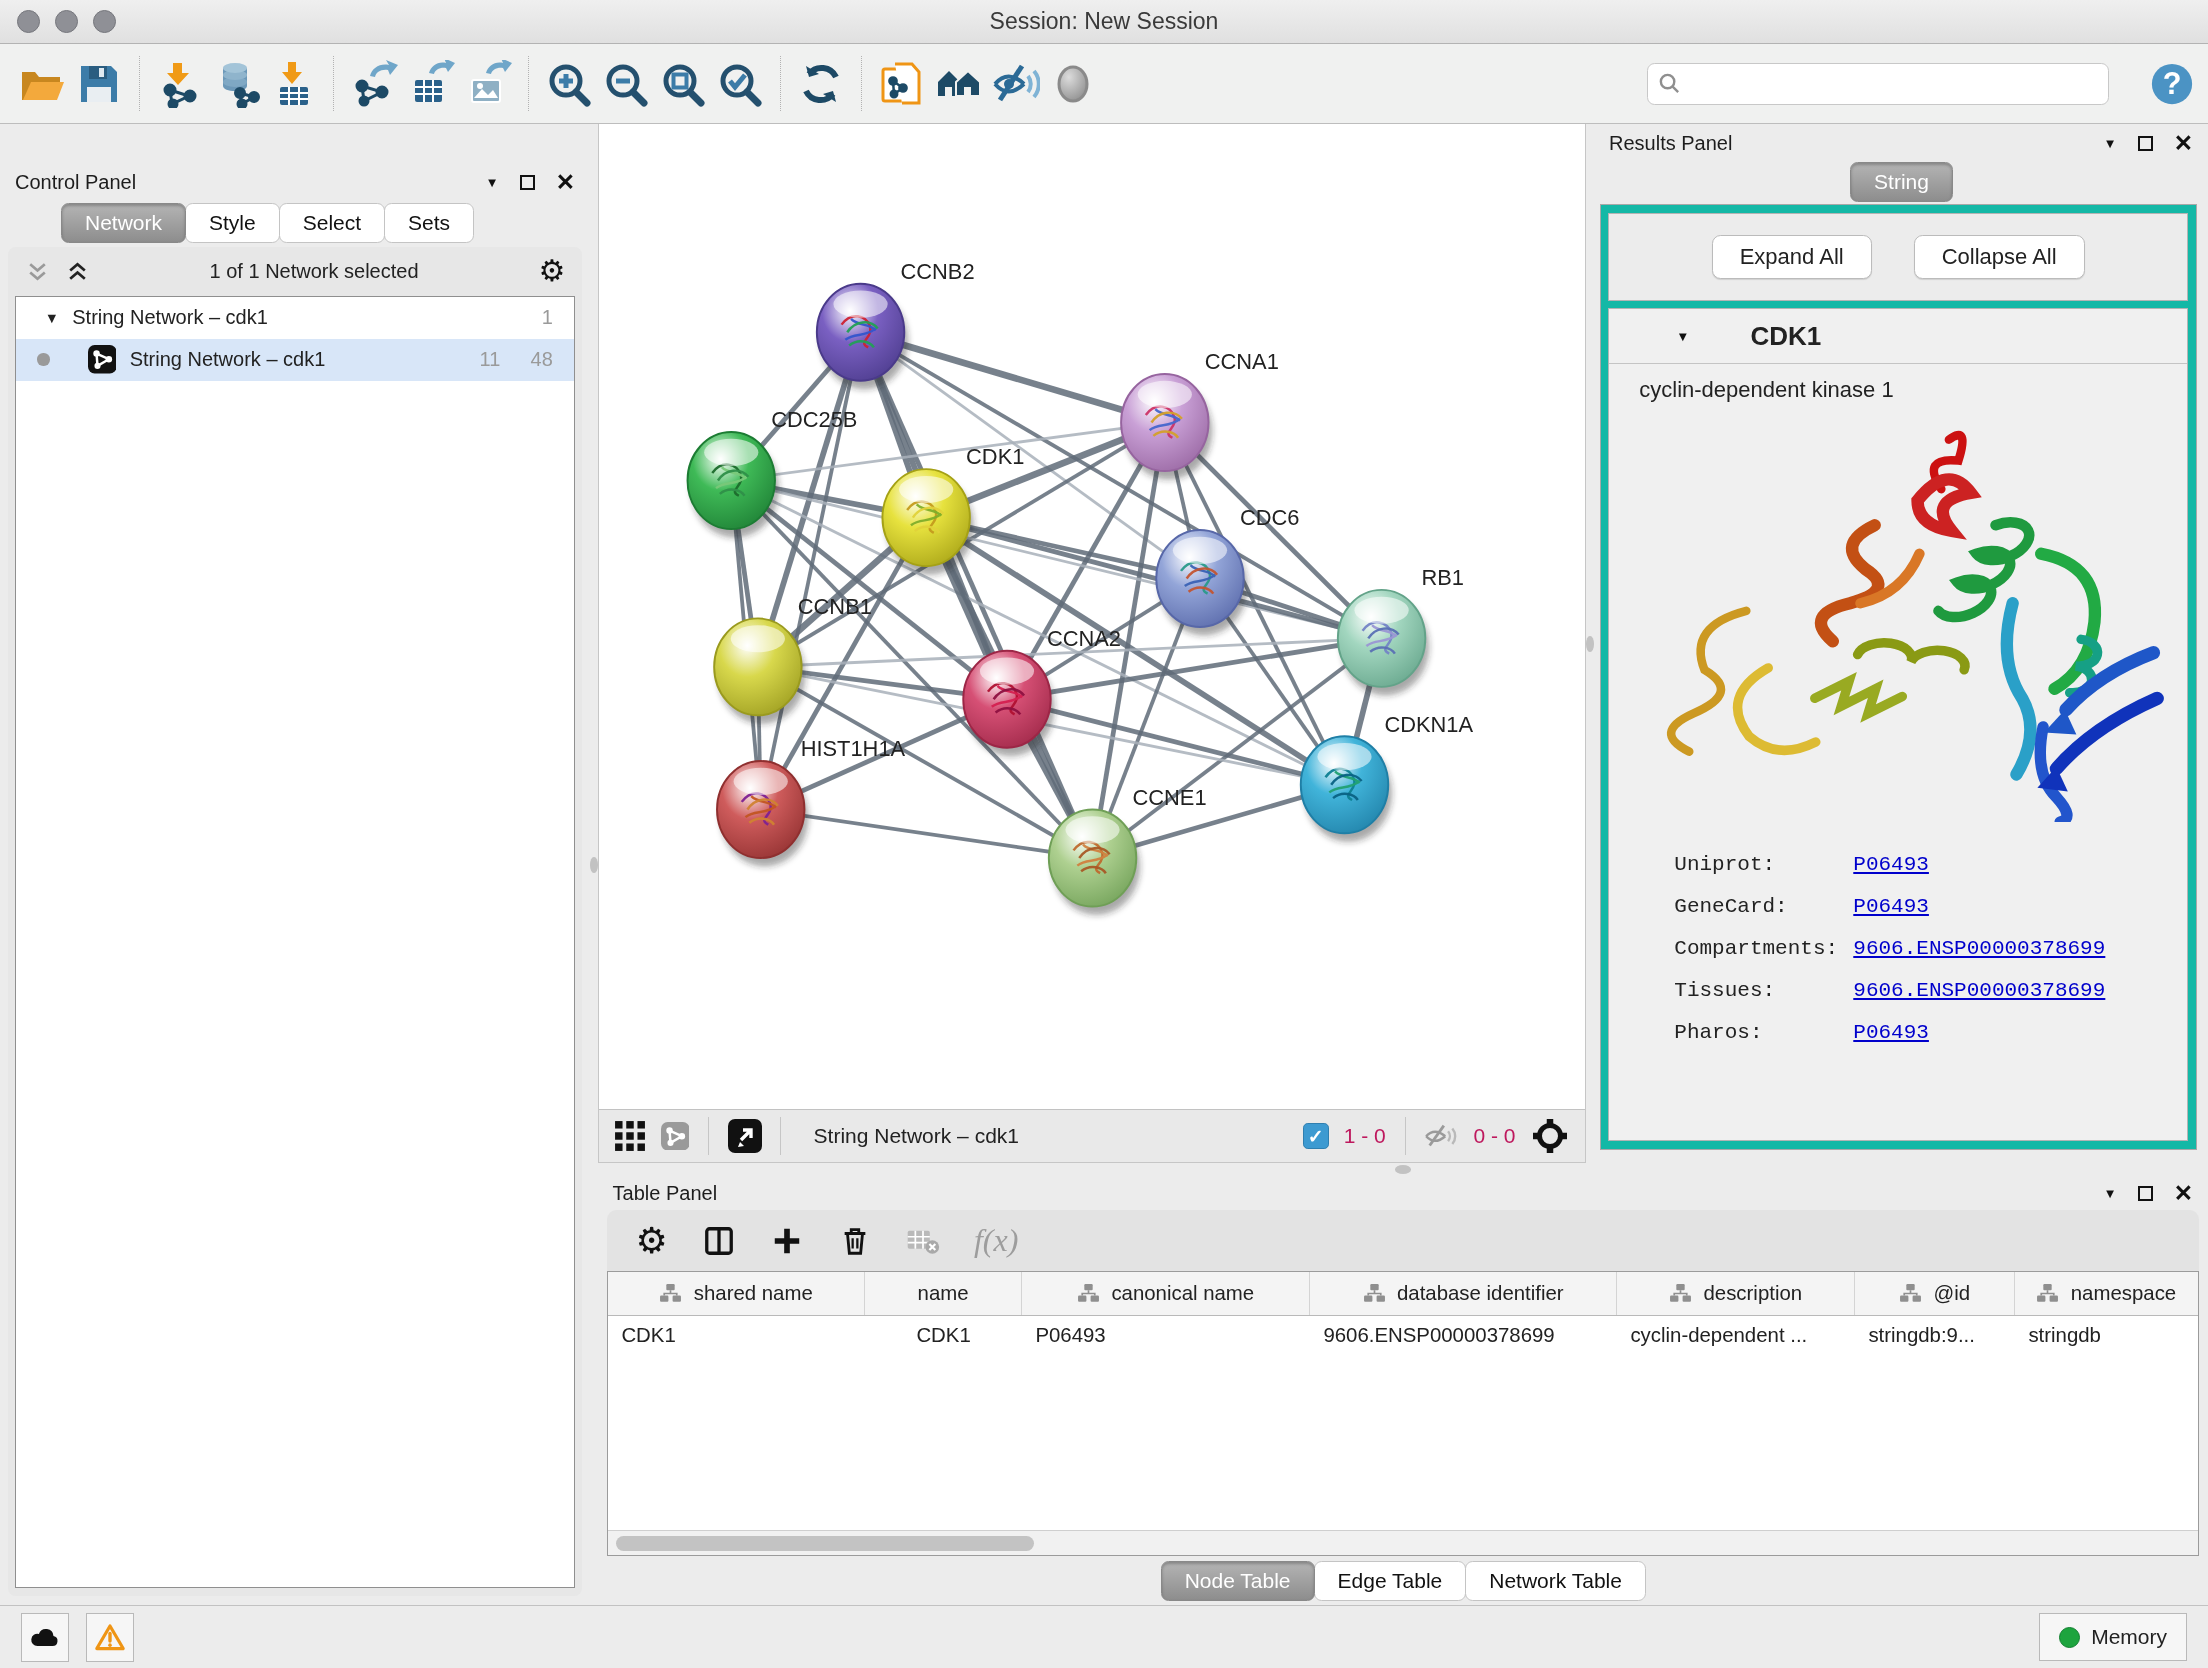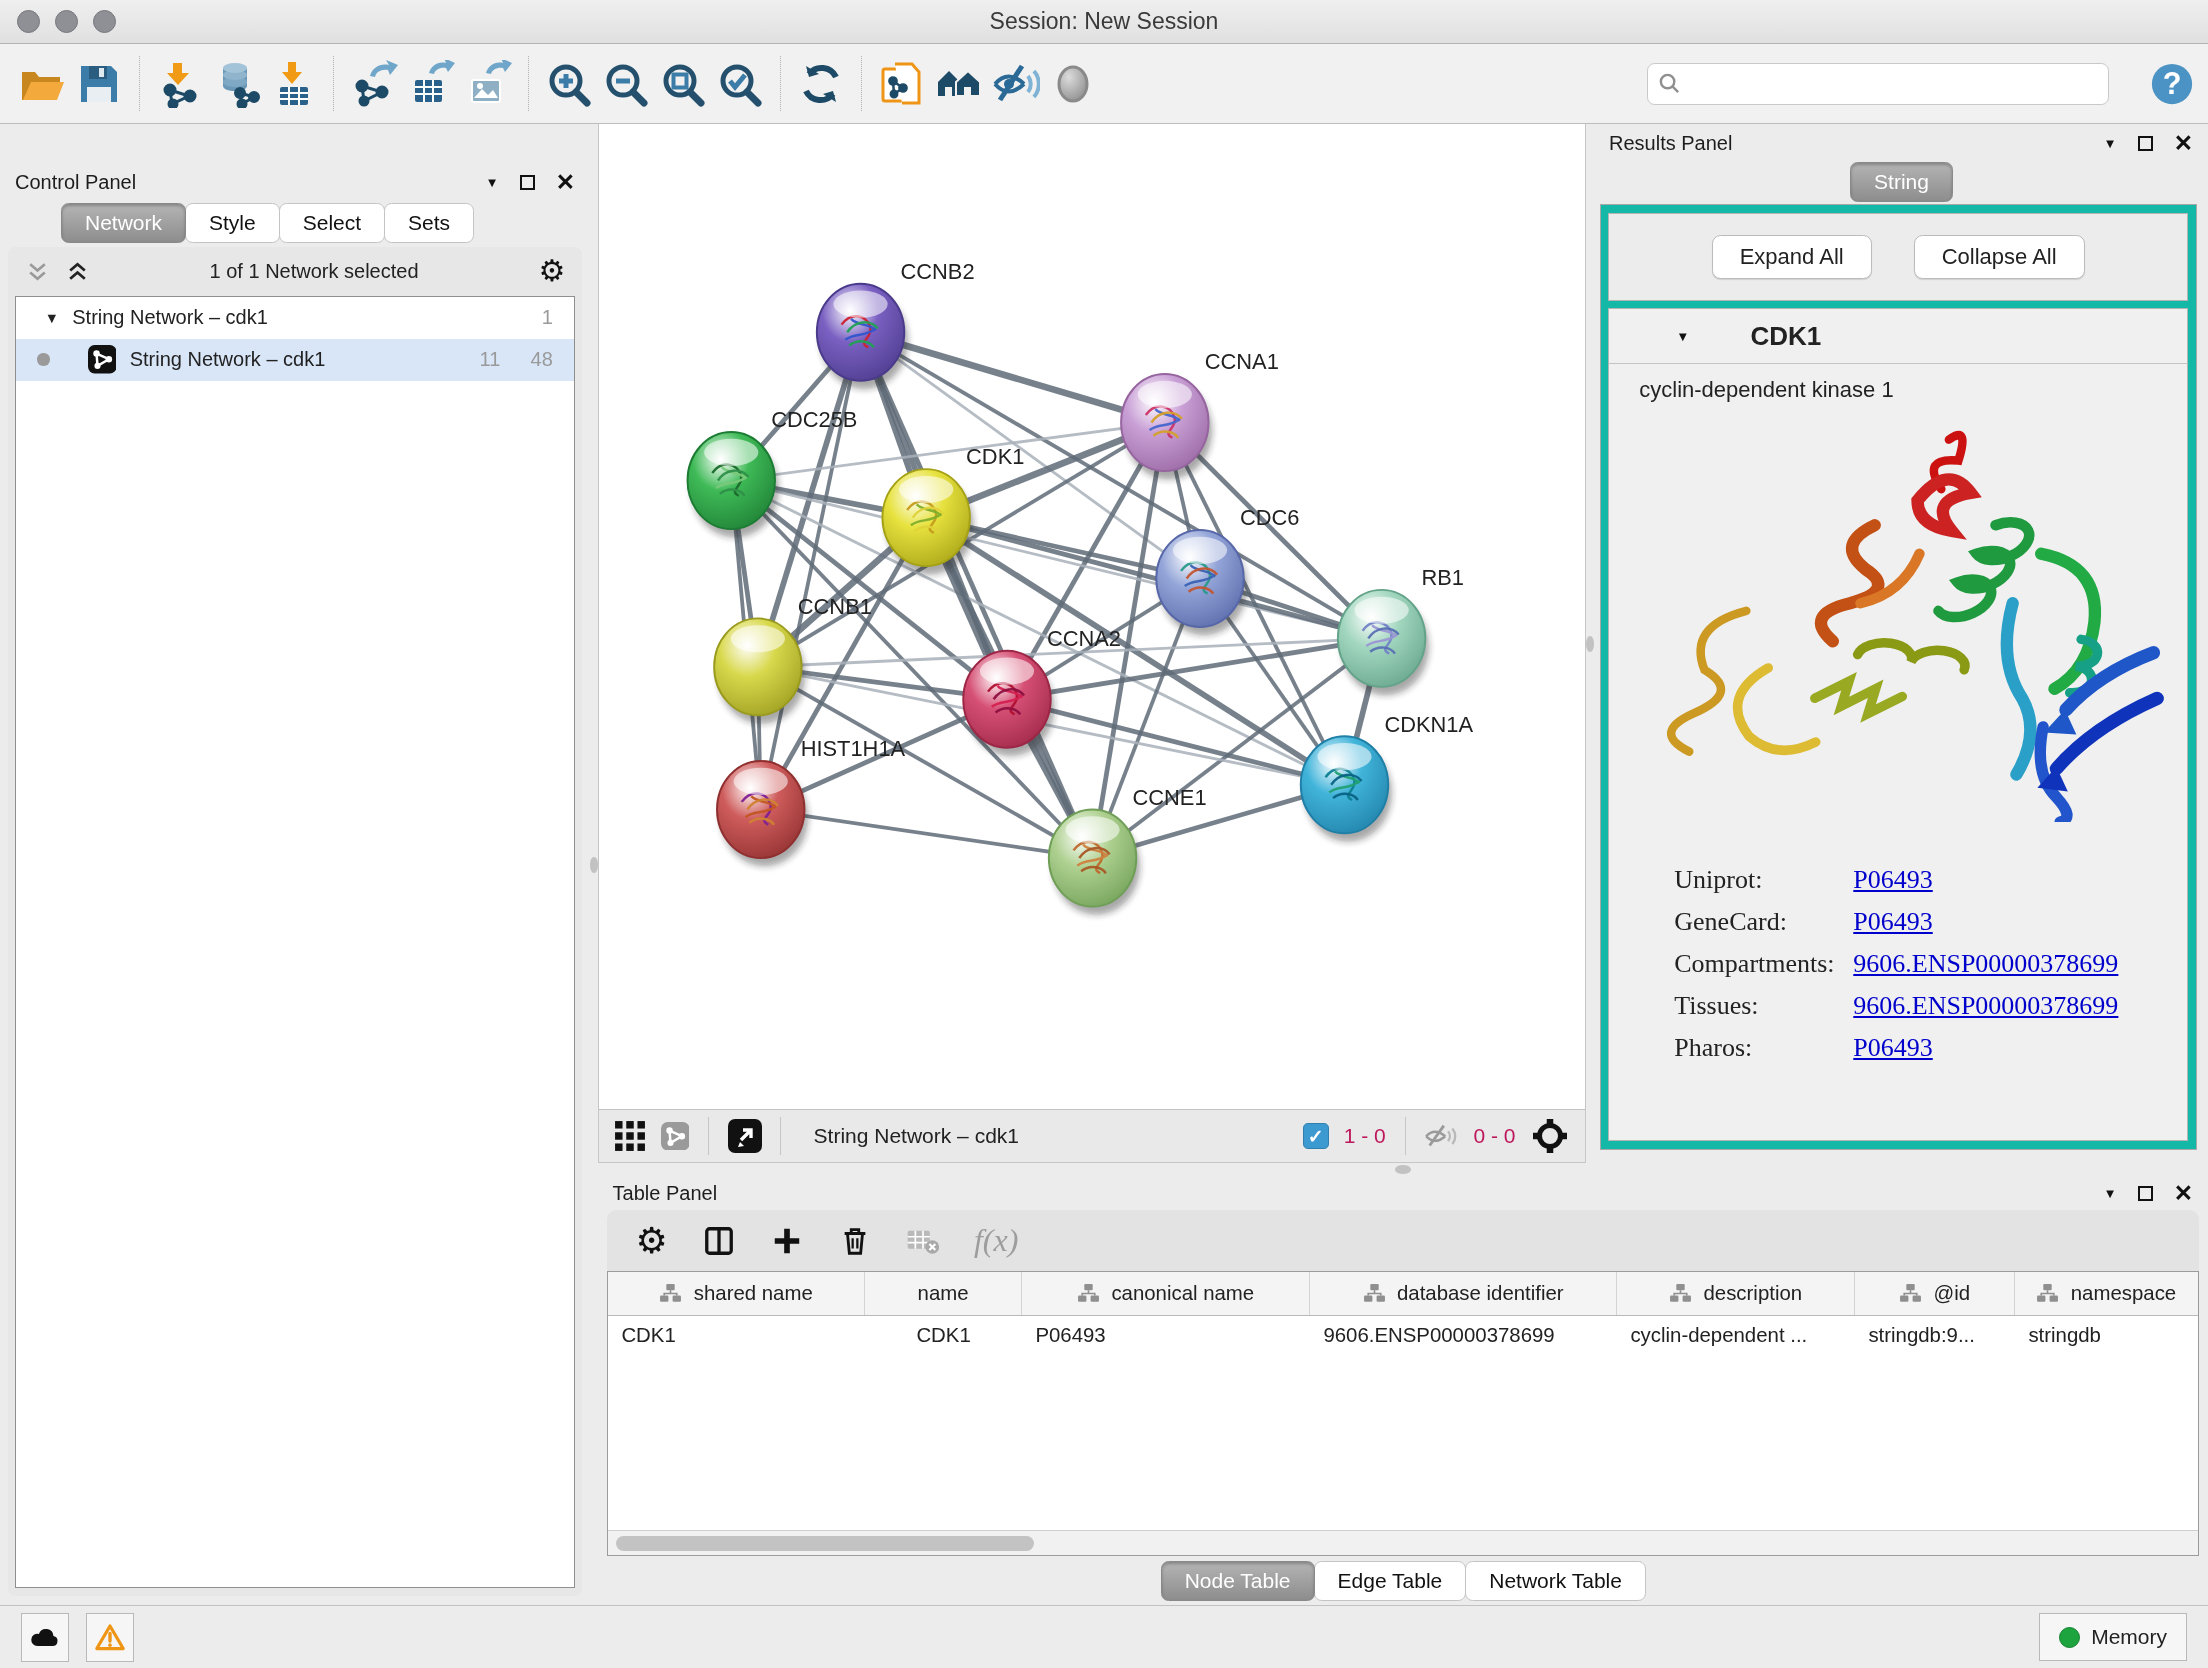--- a/index.html
+++ b/index.html
@@ -73,21 +73,21 @@
   .res-box{flex:1;margin:0 11.4px 13.3px 5.7px;border:1.9px solid #a8a8a8;background:#14b8a6;display:flex;flex-direction:column;min-height:0;}
   .res-actions{margin:7.6px;border:1.9px solid #b4b4b4;background:#ececec;height:88px;display:flex;align-items:center;justify-content:center;gap:42px;flex:0 0 auto;}
   .btn{height:44px;padding:0 27px;background:#fff;border:1px solid #bbb;border-radius:8.6px;font-size:22px;display:flex;align-items:center;box-shadow:0 1px 1px rgba(0,0,0,.12);}
   .gene-box{margin:0 7.6px 7.6px;border:1.9px solid #b4b4b4;background:#f0f0f0;flex:1;display:flex;flex-direction:column;min-height:0;}
   .gene-head{height:55px;border-bottom:1.9px solid #c4c4c4;display:flex;align-items:center;padding-left:67px;gap:61px;flex:0 0 auto;}
   .gene-name{font-size:26px;font-weight:bold;}
   .gene-desc{font-size:22px;padding:13.3px 0 3.8px 30px;flex:0 0 auto;}
   .protein{display:flex;justify-content:center;padding:5.7px 0;flex:0 0 auto;}
   .xlinks{font-family:"Liberation Serif",serif;padding:25px 0 0 42px;}
   .xl-head{font-size:25px;font-weight:bold;margin-bottom:15px;}
-  .clrow{display:flex;font-size:26px;height:42px;align-items:flex-end;padding-left:23px;}
+  .clrow{display:flex;font-size:21px;height:42px;align-items:flex-start;padding-left:23px;font-family:Liberation Mono, monospace;}
   .cl-label{width:179px;flex:0 0 auto;}
   .cl-value{color:#0000cc;text-decoration:underline;}
 
   
   .table-panel{flex:1;display:flex;flex-direction:column;min-height:0;background:#ececec;}
   .tp-toolbar{height:61px;margin:0 9.5px;background:#e3e3e3;border-radius:9.5px 9.5px 0 0;display:flex;align-items:center;gap:34px;padding:0 28.5px;flex:0 0 auto;}
   .tp-toolbar .icn{width:34px;height:34px;display:flex;align-items:center;justify-content:center;}
   .fx{font-family:"Liberation Serif",serif;font-style:italic;font-size:32px;color:#9d9d9d;}
   .tbl{margin:0 9.5px;background:#fff;border:1.9px solid #9b9b9b;flex:1;display:flex;flex-direction:column;overflow:hidden;min-height:0;}
   .thead{display:flex;height:44px;background:#f4f4f4;border-bottom:1.9px solid #b9b9b9;flex:0 0 auto;}

